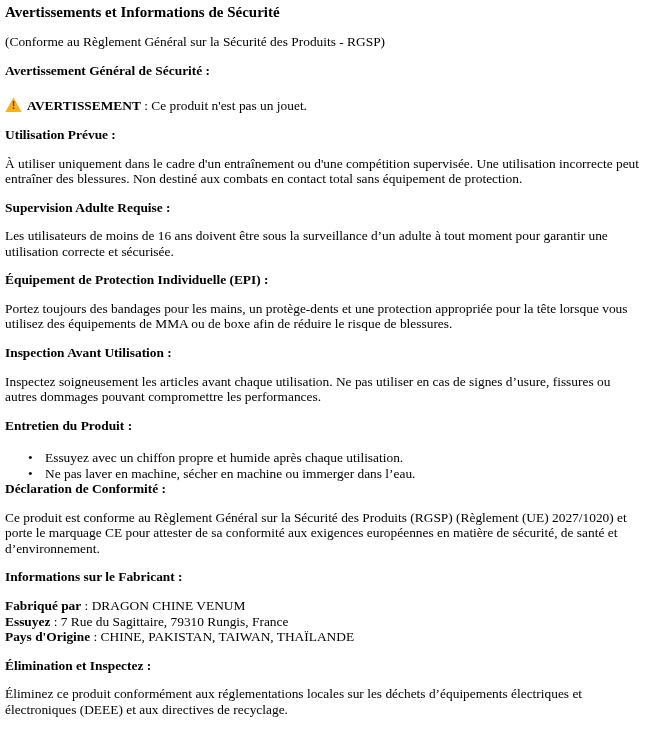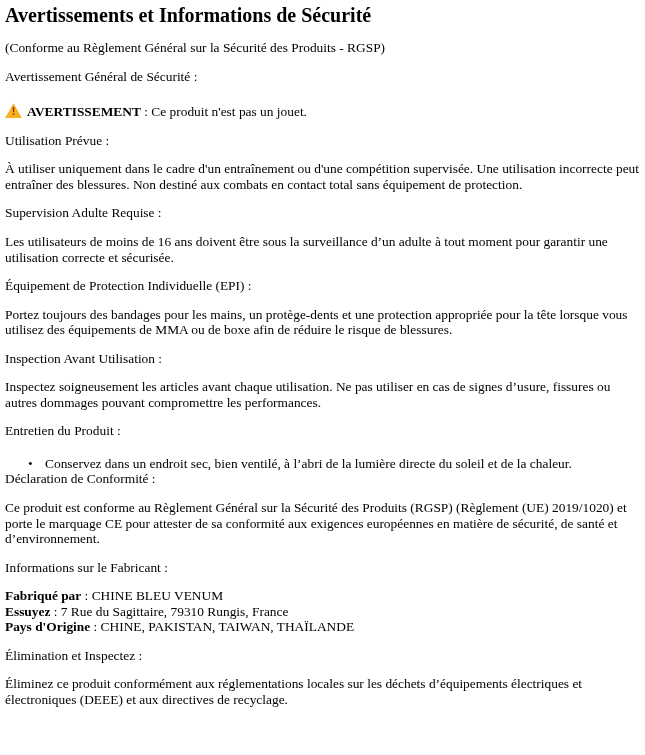--- a/index.html
+++ b/index.html
@@ -9,25 +9,25 @@
     height: 755px;
     padding: 4px 5px 0 5px;
     font-family: "Liberation Serif", "DejaVu Serif", serif;
     font-size: 13.4px;
     line-height: 1.16;
     color: #000000;
     overflow: hidden;
   }
   p { margin: 13px 0; }
   .doc-title {
-    font-size: 20px;
+    font-size: 15px;
     font-weight: bold;
     margin: 0 0 13px 0;
   }
-  .section-heading { font-weight: normal; }
+  .section-heading { font-weight: bold; }
   .warning-para { margin-top: 19px; }
   .warn-tri {
     display: inline-block;
     position: relative;
     width: 17px;
     height: 15px;
     margin-right: 5px;
     vertical-align: -2px;
     background: #F4B223;
     clip-path: polygon(50% 0%, 100% 100%, 0% 100%);
@@ -85,30 +85,31 @@
 
 <p>Portez toujours des bandages pour les mains, un protège-dents et une protection appropriée pour la tête lorsque vous utilisez des équipements de MMA ou de boxe afin de réduire le risque de blessures.</p>
 
 <p class="section-heading">Inspection Avant Utilisation :</p>
 
 <p>Inspectez soigneusement les articles avant chaque utilisation. Ne pas utiliser en cas de signes d’usure, fissures ou autres dommages pouvant compromettre les performances.</p>
 
 <p class="section-heading">Entretien du Produit :</p>
 
 <ul class="maintenance-list">
-  <li><span>Conservez dans un endroit sec, bien ventilé, à l’abri de la lumière directe du soleil et de la chaleur.</span></li>
+  <li><span>Essuyez avec un chiffon propre et humide après chaque utilisation.</span></li>
+  <li><span>Ne pas laver en machine, sécher en machine ou immerger dans l’eau.</span></li>
 </ul>
 
 <p class="section-heading heading-tight">Déclaration de Conformité :</p>
 
-<p>Ce produit est conforme au Règlement Général sur la Sécurité des Produits (RGSP) (Règlement (UE) 2019/1020) et porte le marquage CE pour attester de sa conformité aux exigences européennes en matière de sécurité, de santé et d’environnement.</p>
+<p>Ce produit est conforme au Règlement Général sur la Sécurité des Produits (RGSP) (Règlement (UE) 2027/1020) et porte le marquage CE pour attester de sa conformité aux exigences européennes en matière de sécurité, de santé et d’environnement.</p>
 
 <p class="section-heading">Informations sur le Fabricant :</p>
 
 <p class="mfr-block">
-  <b>Fabriqué par</b><span> : CHINE BLEU VENUM</span><br>
+  <b>Fabriqué par</b><span> : DRAGON CHINE VENUM</span><br>
   <b>Essuyez</b><span> : 7 Rue du Sagittaire, 79310 Rungis, France</span><br>
   <b>Pays d'Origine</b><span> : CHINE, PAKISTAN, TAIWAN, THAÏLANDE</span>
 </p>
 
 <p class="section-heading">Élimination et Inspectez :</p>
 
 <p>Éliminez ce produit conformément aux réglementations locales sur les déchets d’équipements électriques et électroniques (DEEE) et aux directives de recyclage.</p>
 
 </body></html>

